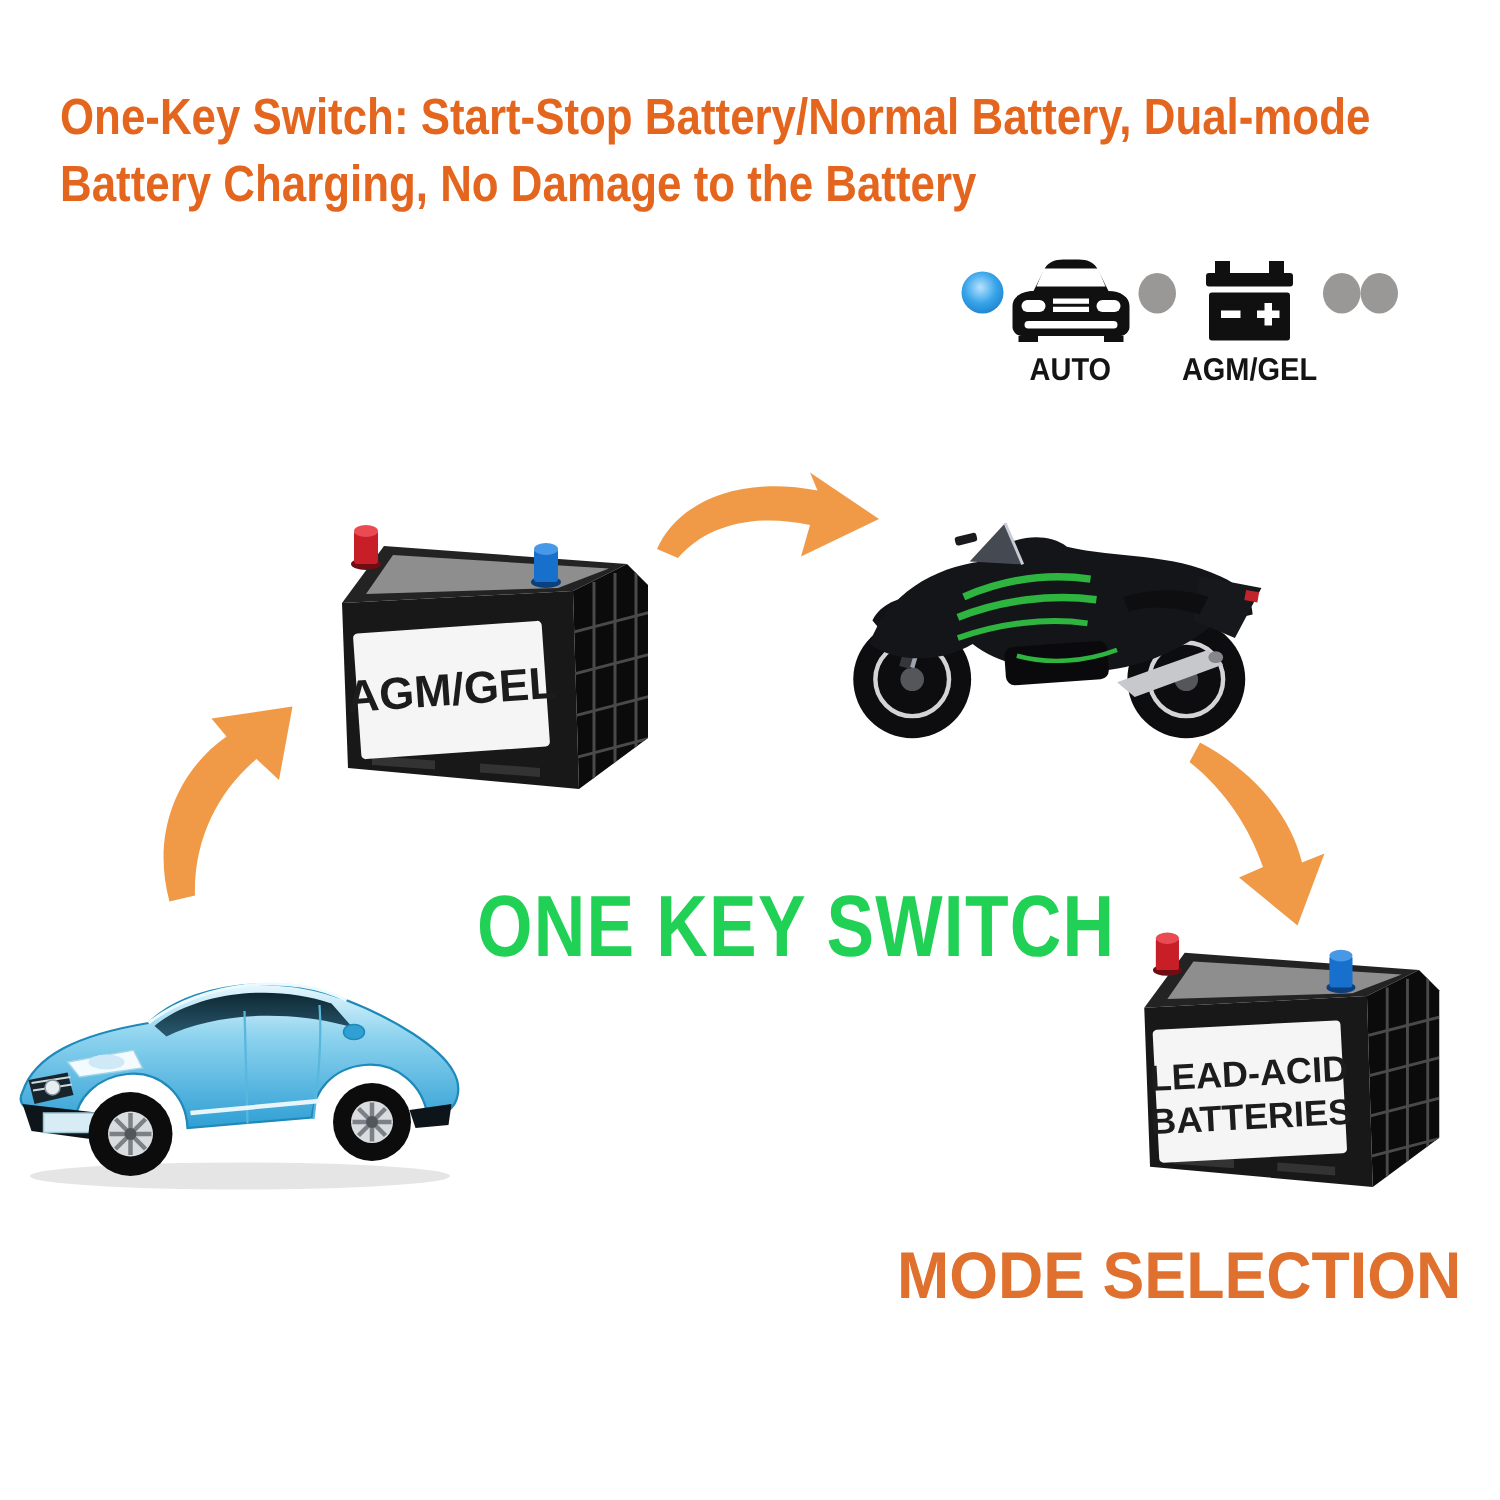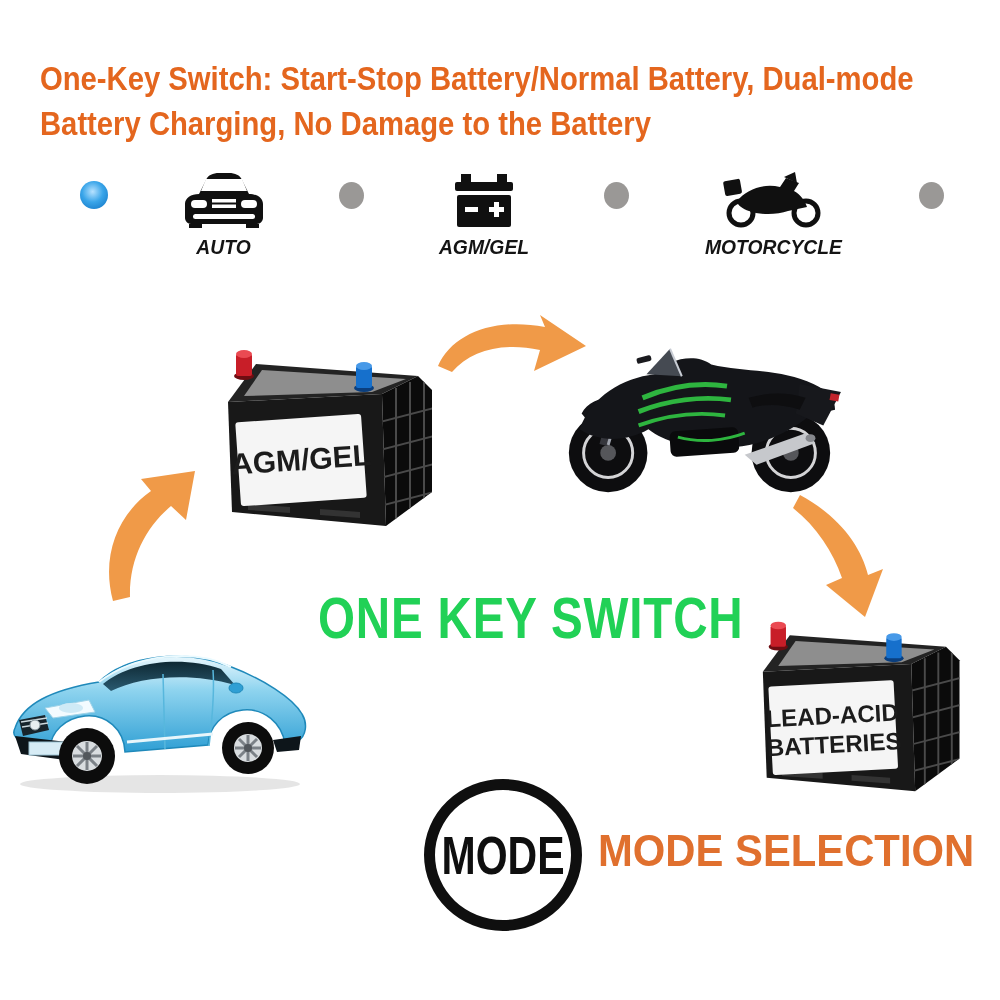--- a/index.html
+++ b/index.html
@@ -5,22 +5,22 @@
   html,body{margin:0;padding:0;background:#fff;}
   .canvas{position:relative;width:1000px;height:1000px;background:#ffffff;overflow:hidden;
           font-family:"Liberation Sans", sans-serif;}
 
   
   .title{position:absolute;left:40px;top:56px;color:#e4661e;font-weight:bold;
          font-size:34px;line-height:45px;transform:scaleX(0.86);transform-origin:left top;
          white-space:nowrap;}
 
   
-  .mode-row{position:absolute;left:80px;top:162px;width:864px;display:flex;
-            justify-content:space-between;align-items:flex-start;font-style:italic;}
+  .mode-row{position:absolute;left:68px;top:162px;width:864px;display:flex;
+            justify-content:flex-end;align-items:flex-start;}
   .dot{border-radius:50%;flex:0 0 auto;}
   .dot.blue{width:28px;height:28px;margin-top:19px;
             background:radial-gradient(circle at 45% 38%, #b7e2ff 0%, #39a5e9 45%, #0c6fc0 100%);}
   .dot.gray{width:25px;height:27px;margin-top:20px;background:#9a9896;}
   .mode-item{display:flex;flex-direction:column;align-items:center;}
   .icon-box{height:66px;display:flex;align-items:flex-end;justify-content:center;}
   .mode-label{margin-top:7px;font-weight:bold;font-size:21px;color:#141414;
               transform:scaleX(0.92);white-space:nowrap;}
 
   
@@ -81,32 +81,20 @@
           <rect x="12" y="33" width="13" height="5" fill="#ffffff"></rect>
           <rect x="36" y="33" width="15" height="5" fill="#ffffff"></rect>
           <rect x="41" y="28" width="5" height="15" fill="#ffffff"></rect>
         </svg>
       </div>
       <div class="mode-label">AGM/GEL</div>
     </div>
 
     <div class="dot gray"></div>
 
-    <div class="mode-item">
-      <div class="icon-box">
-        <svg width="104" height="58" viewBox="0 0 104 58">
-          <circle cx="19" cy="43" r="12" fill="none" stroke="#101010" stroke-width="5"></circle>
-          <circle cx="84" cy="43" r="12" fill="none" stroke="#101010" stroke-width="5"></circle>
-          <rect x="2" y="10" width="17" height="15" rx="2" fill="#101010" transform="rotate(-10 10 17)"></rect>
-          <path fill="#101010" d="M15,31 C25,19 42,13 58,17 L64,8 L77,13 L72,21 C79,25 83,31 85,37 L66,41 C55,45 37,45 27,41 C21,39 15,35 15,31 Z"></path>
-          <polygon fill="#101010" points="62,7 73,2 75,13"></polygon>
-        </svg>
-      </div>
-      <div class="mode-label">MOTORCYCLE</div>
-    </div>
 
     <div class="dot gray"></div>
 
   </div>
 
   <svg class="arrows-overlay" viewBox="0 0 1000 1000">
     <path fill="#f09a48" d="M438,366 C452,334 494,317 545,327 L540,315 L586,346 L534,371 L540,350 C503,342 471,350 452,372 Z"></path>
     <path fill="#f09a48" d="M800,495 C839,516 861,546 868,575 L883,569 L865,617 L826,585 L842,578 C833,552 817,527 793,508 Z"></path>
     <path fill="#f09a48" d="M113,601 C101,557 117,515 151,491 L141,479 L195,471 L186,520 L171,506 C146,527 129,559 130,597 Z"></path>
   </svg>
@@ -264,18 +252,15 @@
         <ellipse cx="0" cy="-12" rx="8" ry="4" fill="#ea4a52"></ellipse>
       </g>
       <g transform="translate(144,38)">
         <ellipse cx="0" cy="10" rx="10" ry="4" fill="#0b3f7e"></ellipse>
         <rect x="-8" y="-12" width="16" height="22" rx="2" fill="#1670cc"></rect>
         <ellipse cx="0" cy="-12" rx="8" ry="4" fill="#4799e8"></ellipse>
       </g>
     </svg>
   </div>
 
-  <div class="mode-circle">
-    <span class="mode-circle-label">MODE</span>
-  </div>
   <div class="mode-selection">MODE SELECTION</div>
 
 </div>
 
 </body></html>

